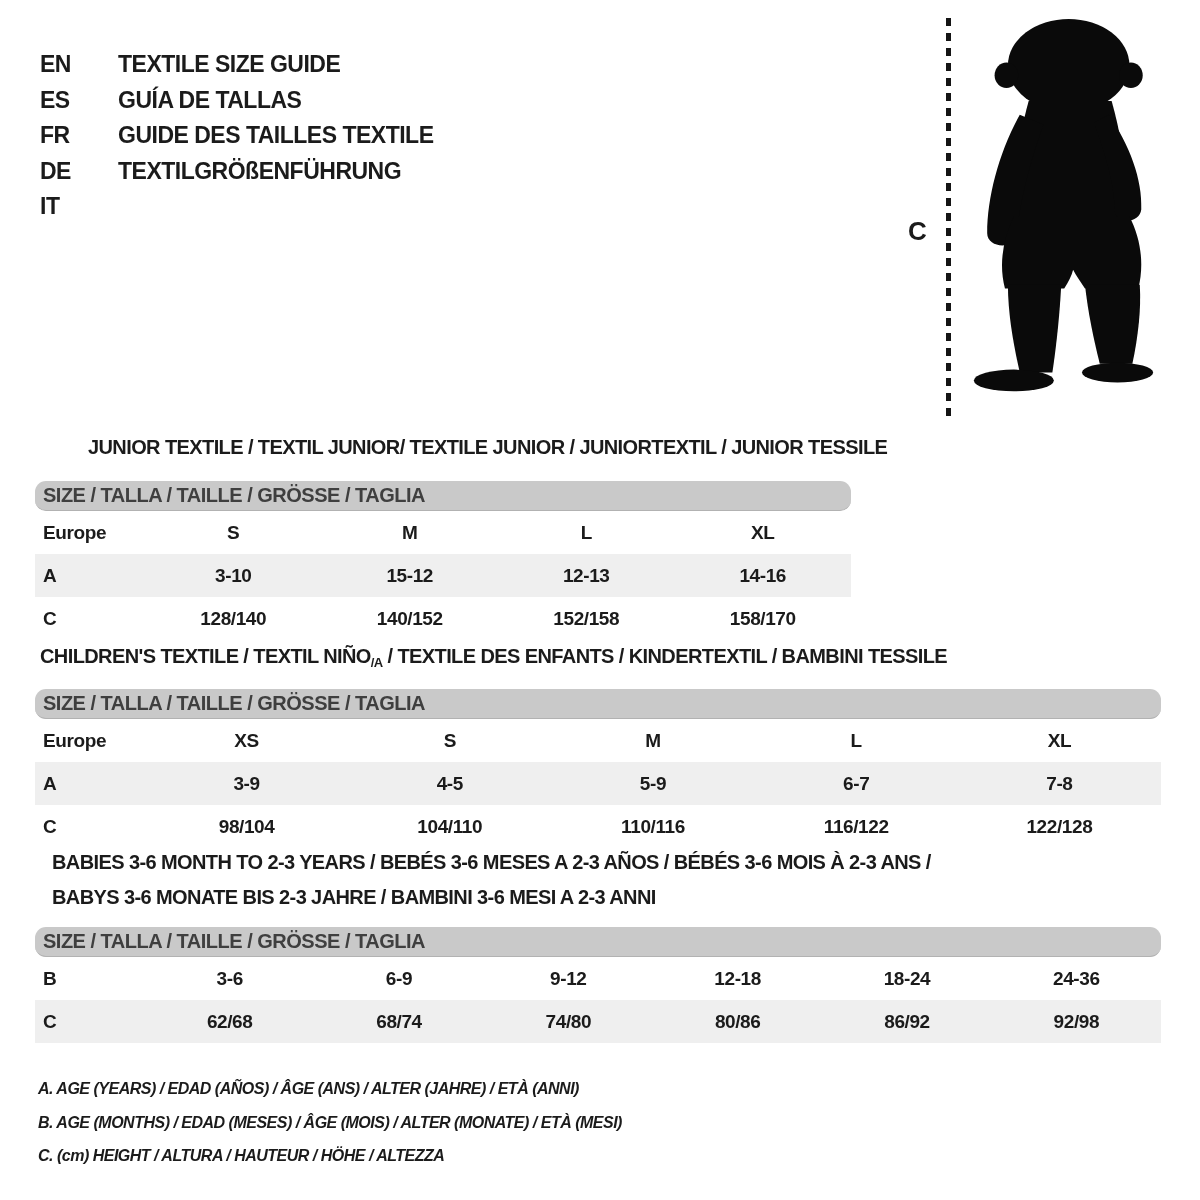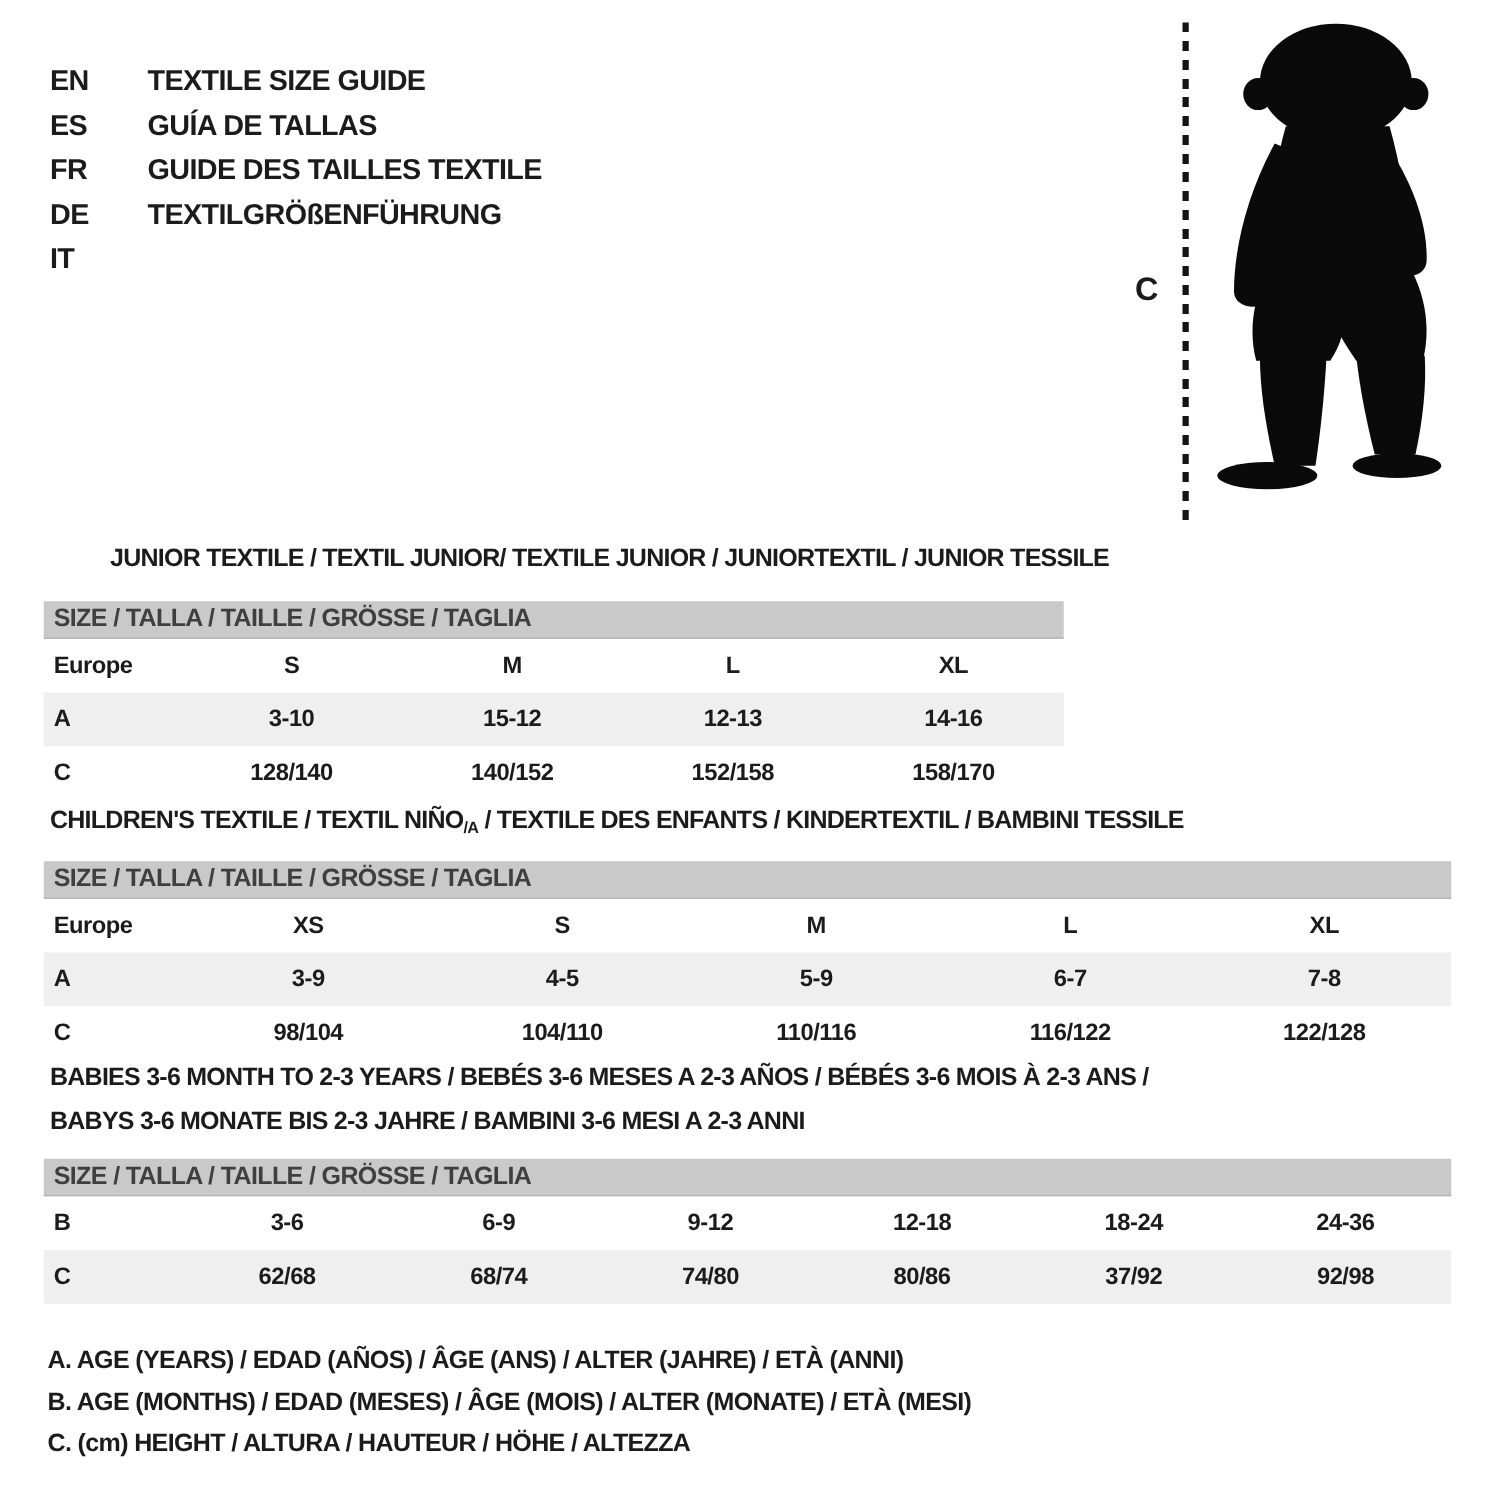--- a/index.html
+++ b/index.html
@@ -19,32 +19,32 @@
   .dash-line{left:946px;top:18px;width:5px;height:398px;
     background:repeating-linear-gradient(to bottom,#141414 0 8px,transparent 8px 15px);}
   .baby-svg{left:962px;top:14px;}
   
   .sec-head{font-size:20px;font-weight:700;letter-spacing:-0.6px;white-space:nowrap;}
   .sub-a{font-size:13px;vertical-align:-4px;font-weight:700;}
   
   .tbl{left:35px;}
   .bar{height:30px;background:#c9c9c9;display:flex;align-items:center;
     padding-left:8px;font-size:20px;font-weight:700;color:#3f3f3f;
-    letter-spacing:-0.5px;border-bottom:1px solid #b2b2b2;box-sizing:border-box;}
+    letter-spacing:-0.5px;border-bottom:1px solid #b2b2b2;box-sizing:border-box;border-radius:11px;}
   .trow{display:grid;height:43px;align-items:center;
     font-size:19px;font-weight:700;letter-spacing:-0.4px;}
   .t1 .trow{grid-template-columns:110px repeat(4,1fr);}
   .t2 .trow{grid-template-columns:110px repeat(5,1fr);}
   .t3 .trow{grid-template-columns:110px repeat(6,1fr);}
   .trow .c0{text-align:left;padding-left:8px;}
   .trow .cc{text-align:center;}
   .shade{background:#efefef;}
   
-  .two-line{line-height:35px;}
-  .legend{line-height:33.5px;font-size:20px;font-weight:700;letter-spacing:-0.5px;}
+  .two-line{line-height:35px;margin-left:12px;}
+  .legend{line-height:33.5px;font-size:16px;font-weight:700;letter-spacing:-0.5px;font-style:italic;}
 </style>
 </head>
 <body>
 
 <div class="abs lang-block">
   <div class="lang-row">
     <span class="lang-code">EN</span>
     <span>TEXTILE SIZE GUIDE</span>
   </div>
   <div class="lang-row">
@@ -160,21 +160,21 @@
     <span class="cc">12-18</span>
     <span class="cc">18-24</span>
     <span class="cc">24-36</span>
   </div>
   <div class="trow shade">
     <span class="c0">C</span>
     <span class="cc">62/68</span>
     <span class="cc">68/74</span>
     <span class="cc">74/80</span>
     <span class="cc">80/86</span>
-    <span class="cc">37/92</span>
+    <span class="cc">86/92</span>
     <span class="cc">92/98</span>
   </div>
 </div>
 
 <div class="abs legend" style="left:38px;top:1072px;">
   <div>A. AGE (YEARS) / EDAD (AÑOS) / ÂGE (ANS) / ALTER (JAHRE) / ETÀ (ANNI)</div>
   <div>B. AGE (MONTHS) / EDAD (MESES) / ÂGE (MOIS) / ALTER (MONATE) / ETÀ (MESI)</div>
   <div>C. (cm) HEIGHT / ALTURA / HAUTEUR / HÖHE / ALTEZZA</div>
 </div>
 

